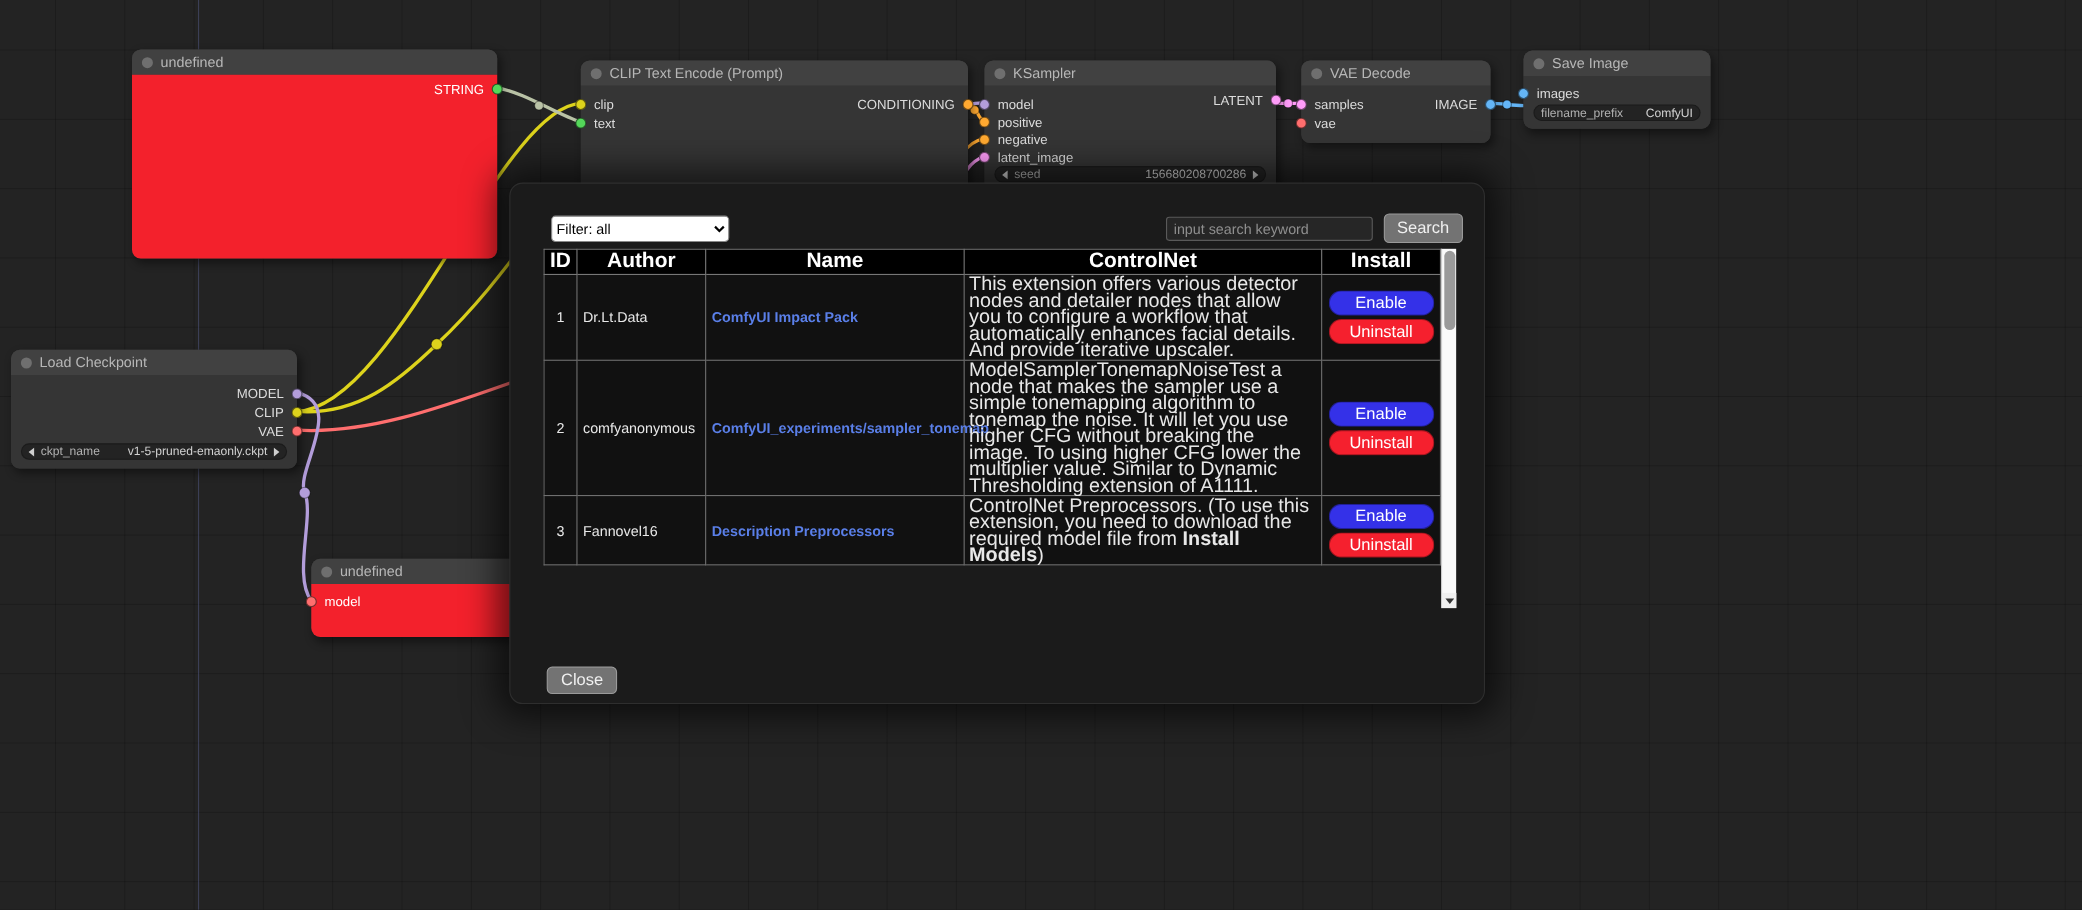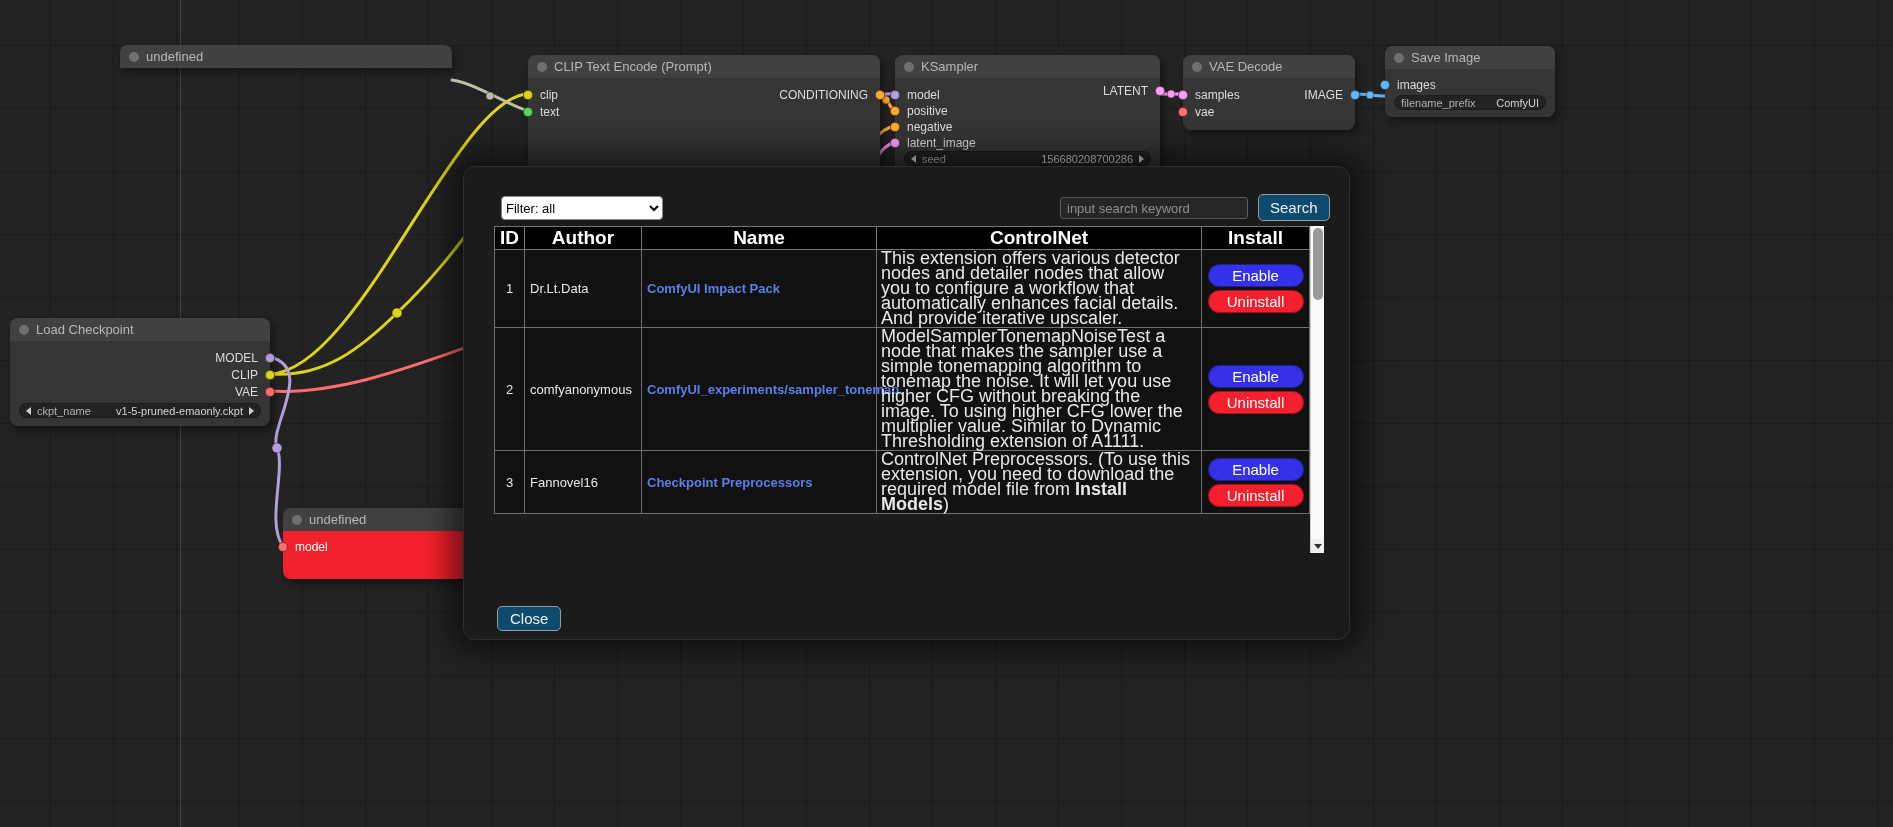--- a/index.html
+++ b/index.html
@@ -48,21 +48,21 @@
   .dialog{position:absolute;left:463px;top:166px;width:887px;height:474px;z-index:10;
     background:#1b1b1b;border:1px solid #2e2e2e;border-radius:12px;
     box-shadow:0 0 30px 12px rgba(0,0,0,.58);}
   .filter-select{position:absolute;left:37px;top:29px;width:162px;height:24px;
     background:#fff;color:#000;font-size:13px;border:1px solid #888;border-radius:4px;
     font-family:inherit;}
   .search-input{position:absolute;left:596px;top:30px;width:188px;height:22px;
     background:#262626;border:1px solid #5a5a5a;border-radius:3px;color:#ddd;
     font-size:13px;padding:0 6px;font-family:inherit;}
   .search-input::placeholder{color:#8f8f8f;}
-  .btn-plain{background:#0c4a6e;border:1px solid #9a9a9a;border-radius:5px;color:#f0f0f0;
+  .btn-plain{background:#737373;border:1px solid #9a9a9a;border-radius:5px;color:#f0f0f0;
     font-size:15px;cursor:pointer;font-family:inherit;}
   .search-btn{position:absolute;left:794px;top:27px;height:27px;padding:0 11px;}
   .close-btn{position:absolute;left:33px;top:439px;height:25px;padding:0 12px;}
 
   .table-wrap{position:absolute;left:30px;top:59px;width:830px;height:327px;overflow:hidden;}
   table.grid{border-collapse:collapse;width:815px;table-layout:fixed;}
   .grid th{background:#000;color:#fff;font-weight:bold;font-size:19px;height:17px;
     border:1px solid #777;padding:0 2px;}
   .grid td{border:1px solid #6f6f6f;background:#111;color:#e8e8e8;font-size:13px;
     vertical-align:middle;padding:2px 5px;}
@@ -114,20 +114,26 @@
       <circle cx="886" cy="100" r="4" style="fill:var(--conditioning_orange)"></circle>
       <circle cx="1171" cy="94" r="4" style="fill:var(--latent_pink)"></circle>
       <circle cx="1370" cy="95" r="4" style="fill:var(--image_blue)"></circle>
     </g>
   </svg>
 
   <div class="node error" style="left:120px;top:45px;width:332px;">
     <div class="node-header">
       <span class="title-dot"></span>
       <span class="node-title">undefined</span>
+    </div>
+    <div class="node-body" style="height:167px;">
+      <div class="prow out" style="top:5px;">
+        <span class="plabel">STRING</span>
+        <span class="pdot pd-string"></span>
+      </div>
     </div>
   </div>
 
   <div class="node" style="left:528px;top:55px;width:352px;">
     <div class="node-header">
       <span class="title-dot"></span>
       <span class="node-title">CLIP Text Encode (Prompt)</span>
     </div>
     <div class="node-body" style="height:240px;">
       <div class="prow in" style="top:9px;width:50%;">
@@ -305,21 +311,21 @@
             <span>ModelSamplerTonemapNoiseTest a node that makes the sampler use a simple tonemapping algorithm to tonemap the noise. It will let you use higher CFG without breaking the image. To using higher CFG lower the multiplier value. Similar to Dynamic Thresholding extension of A1111.</span><b></b><span></span>
           </td>
           <td class="c-install">
             <button class="cell-btn btn-enable">Enable</button>
             <button class="cell-btn btn-uninstall">Uninstall</button>
           </td>
         </tr>
         <tr>
           <td class="c-id">3</td>
           <td class="c-author">Fannovel16</td>
-          <td class="c-name"><a href="#">Checkpoint Preprocessors</a></td>
+          <td class="c-name"><a href="#">Description Preprocessors</a></td>
           <td class="c-desc">
             <span>ControlNet Preprocessors. (To use this extension, you need to download the required model file from </span><b>Install Models</b><span>)</span>
           </td>
           <td class="c-install">
             <button class="cell-btn btn-enable">Enable</button>
             <button class="cell-btn btn-uninstall">Uninstall</button>
           </td>
         </tr>
       </tbody>
     </table>

